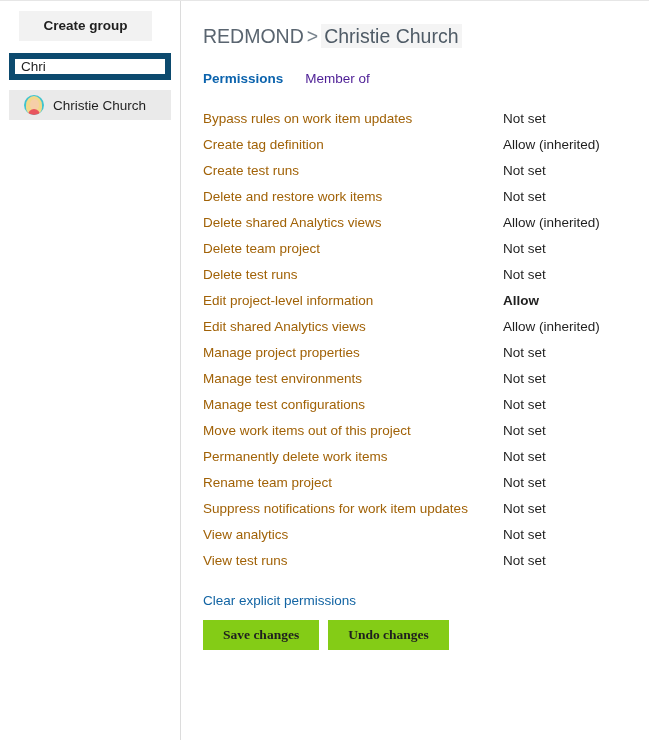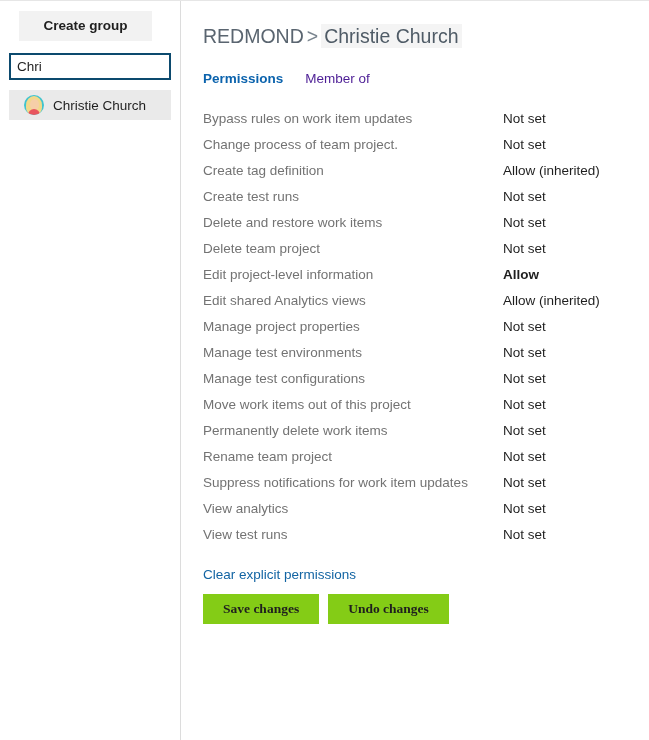--- a/index.html
+++ b/index.html
@@ -69,21 +69,21 @@
   .search-wrap {
     margin-top: 12px;
     padding-right: 9px;
   }
   .search-input {
     box-sizing: border-box;
     display: block;
     width: 100%;
     height: 27px;
     padding: 0 6px;
-    border: 2px solid #0c4a6e;
+    border: 6px solid #0c4a6e;
     outline: none;
     background: #ffffff;
     font-family: "Liberation Sans", sans-serif;
     font-size: 13.5px;
     color: #1f1f1f;
   }
   .search-input::placeholder { color: #9a9a9a; }
 
   .identity-list {
     margin-top: 10px;
@@ -187,21 +187,21 @@
   }
   .permissions-table tr { height: 26px; }
   .permissions-table td {
     padding: 0;
     vertical-align: middle;
     font-size: 13.5px;
     line-height: 26px;
     white-space: nowrap;
   }
   .perm-name {
-    color: #737373;
+    color: #a16207;
     width: 300px;
   }
   .perm-value {
     color: #1f1f1f;
   }
   .perm-value.bold { font-weight: bold; }
 
   .clear-link {
     display: inline-block;
     margin-top: 19px;
@@ -269,37 +269,41 @@
     </div>
 
     <table class="permissions-table">
       <tbody>
 
       <tr>
             <td class="perm-name">Bypass rules on work item updates</td>
             <td class="perm-value">Not set</td>
           </tr>
           <tr>
-            <td class="perm-name">Change process of team project.</td>
-            <td class="perm-value">Not set</td>
-          </tr>
-          <tr>
             <td class="perm-name">Create tag definition</td>
             <td class="perm-value">Allow (inherited)</td>
           </tr>
           <tr>
             <td class="perm-name">Create test runs</td>
             <td class="perm-value">Not set</td>
           </tr>
           <tr>
             <td class="perm-name">Delete and restore work items</td>
             <td class="perm-value">Not set</td>
           </tr>
           <tr>
+            <td class="perm-name">Delete shared Analytics views</td>
+            <td class="perm-value">Allow (inherited)</td>
+          </tr>
+          <tr>
             <td class="perm-name">Delete team project</td>
+            <td class="perm-value">Not set</td>
+          </tr>
+          <tr>
+            <td class="perm-name">Delete test runs</td>
             <td class="perm-value">Not set</td>
           </tr>
           <tr>
             <td class="perm-name">Edit project-level information</td>
             <td class="perm-value bold">Allow</td>
           </tr>
           <tr>
             <td class="perm-name">Edit shared Analytics views</td>
             <td class="perm-value">Allow (inherited)</td>
           </tr>

